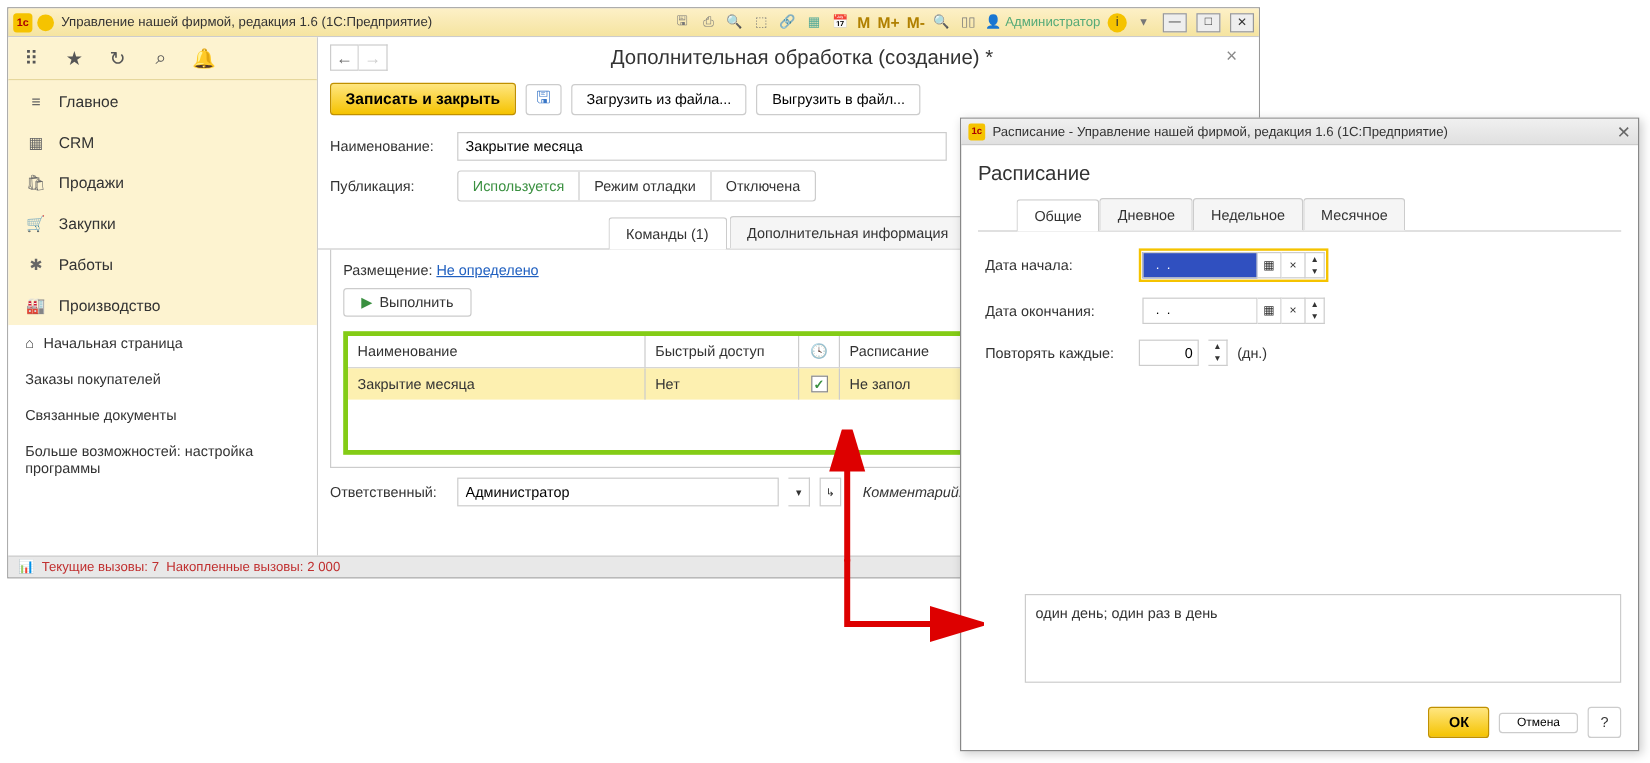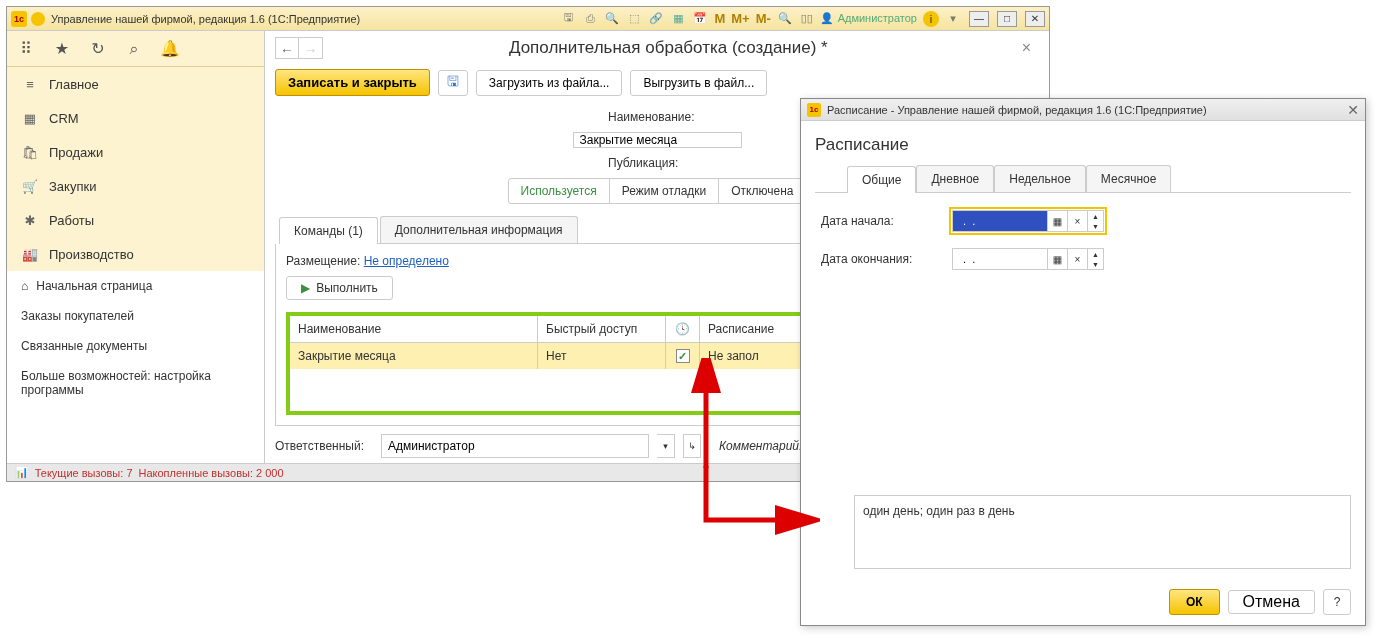--- a/index.html
+++ b/index.html
@@ -39,29 +39,29 @@
 .nav-arrow { width: 24px; height: 22px; border: 1px solid #ccc; background: #fff; display: flex; align-items: center; justify-content: center; cursor: pointer; font-size: 14px; color: #666; }
 .nav-arrow + .nav-arrow { border-left: none; }
 .doc-title { flex: 1; text-align: center; font-size: 17px; color: #333; }
 .close-doc { font-size: 16px; color: #888; cursor: pointer; padding: 0 8px; }
 
 .toolbar-row { display: flex; gap: 8px; padding: 10px; align-items: center; }
 .btn-primary { background: linear-gradient(#ffe680, #f5c300); border: 1px solid #c09000; border-radius: 3px; padding: 5px 12px; font-size: 13px; font-weight: bold; cursor: pointer; }
 .btn-icon { width: 30px; height: 26px; border: 1px solid #ccc; border-radius: 3px; background: #fff; display: flex; align-items: center; justify-content: center; cursor: pointer; color: #3876c7; font-size: 14px; }
 .btn-secondary { background: #fff; border: 1px solid #ccc; border-radius: 3px; padding: 5px 12px; font-size: 12px; cursor: pointer; }
 
-.form-row { display: flex; align-items: center; padding: 4px 10px; gap: 8px; flex-direction: column; }
+.form-row { display: flex; align-items: center; padding: 4px 10px; gap: 8px; }
 .form-label { width: 98px; font-size: 12px; color: #333; }
 .form-input { flex: 1; max-width: 408px; height: 24px; border: 1px solid #ccc; padding: 0 6px; font-size: 12px; }
 .radio-group { display: flex; border: 1px solid #ccc; border-radius: 3px; overflow: hidden; }
 .radio-opt { padding: 5px 12px; font-size: 12px; cursor: pointer; border-right: 1px solid #ccc; }
 .radio-opt:last-child { border-right: none; }
 .radio-opt.active { color: #3a9040; }
 
-.tabs { display: flex; margin: 8px 14px 0; border-bottom: 1px solid #ccc; }
+.tabs { display: flex; margin: 8px 0 0; border-bottom: 1px solid #ccc; justify-content: center; }
 .tab { padding: 6px 14px; border: 1px solid #ccc; border-bottom: none; background: #f5f5f5; cursor: pointer; font-size: 12px; margin-right: 2px; border-radius: 3px 3px 0 0; }
 .tab.active { background: #fff; position: relative; top: 1px; }
 
 .tab-content { padding: 10px; border: 1px solid #ccc; border-top: none; margin: 0 10px; }
 .link-text { color: #2060c0; text-decoration: underline; cursor: pointer; }
 .exec-btn { border: 1px solid #ccc; border-radius: 3px; padding: 4px 14px; background: #fff; cursor: pointer; display: inline-flex; align-items: center; gap: 6px; margin: 8px 0; }
 .play-icon { color: #3a9040; }
 
 .grid { border: 4px solid #84cc16; margin-top: 4px; }
 .grid-header { display: flex; background: #fff; border-bottom: 1px solid #ccc; }
@@ -101,21 +101,21 @@
 .date-group.nohl { border: 2px solid transparent; }
 .date-input { width: 96px; height: 22px; border: 1px solid #ccc; font-size: 11px; padding: 0 4px; }
 .date-input.selected { background: #3050c0; color: #fff; }
 .mini-btn { width: 20px; height: 22px; border: 1px solid #ccc; border-left: none; background: #fff; display: flex; align-items: center; justify-content: center; cursor: pointer; font-size: 10px; }
 .spin-input { width: 50px; height: 22px; border: 1px solid #ccc; text-align: right; padding: 0 4px; font-size: 12px; }
 .spin-btns { width: 16px; height: 22px; border: 1px solid #ccc; border-left: none; display: flex; flex-direction: column; }
 .spin-btns div { flex: 1; display: flex; align-items: center; justify-content: center; font-size: 7px; cursor: pointer; }
 .desc-box { border: 1px solid #ccc; padding: 8px; font-size: 12px; margin-top: auto; height: 74px; margin-left: 39px; }
 .dialog-footer { display: flex; justify-content: flex-end; gap: 8px; padding: 10px 14px; align-items: center; }
 .btn-ok { background: linear-gradient(#ffe680, #f5c300); border: 1px solid #c09000; border-radius: 3px; padding: 5px 16px; font-size: 12px; font-weight: bold; cursor: pointer; text-align: right; }
-.btn-cancel { background: #fff; border: 1px solid #ccc; border-radius: 3px; padding: 2px 14px; font-size: 16px; cursor: pointer; }
+.btn-cancel { background: #fff; border: 1px solid #ccc; border-radius: 3px; padding: 2px 14px; font-size: 10px; cursor: pointer; }
 .btn-help { width: 28px; height: 26px; border: 1px solid #ccc; border-radius: 3px; background: #fff; display: flex; align-items: center; justify-content: center; cursor: pointer; }
 
 
 .arrow-svg { position: absolute; pointer-events: none; }
 </style>
 </head>
 <body>
 
 <div class="main-window">
   <div class="titlebar">
@@ -302,20 +302,29 @@
         <div class="date-group nohl">
           <input class="date-input" value="  .  .    " style="">
           <div class="mini-btn">▦</div>
           <div class="mini-btn">×</div>
           <div class="spin-btns">
               <div>▲</div>
               <div>▼</div>
             </div>
         </div>
       </div>
+      <div class="dlg-row">
+        <span class="dlg-label">Повторять каждые:</span>
+        <input class="spin-input" value="0" style="">
+        <div class="spin-btns">
+            <div>▲</div>
+            <div>▼</div>
+          </div>
+        <span>(дн.)</span>
+      </div>
     </div>
     <div class="desc-box">один день; один раз в день</div>
   </div>
   <div class="dialog-footer">
     <button class="btn-ok">ОК</button>
     <button class="btn-cancel">Отмена</button>
     <div class="btn-help">?</div>
   </div>
 </div>
 

